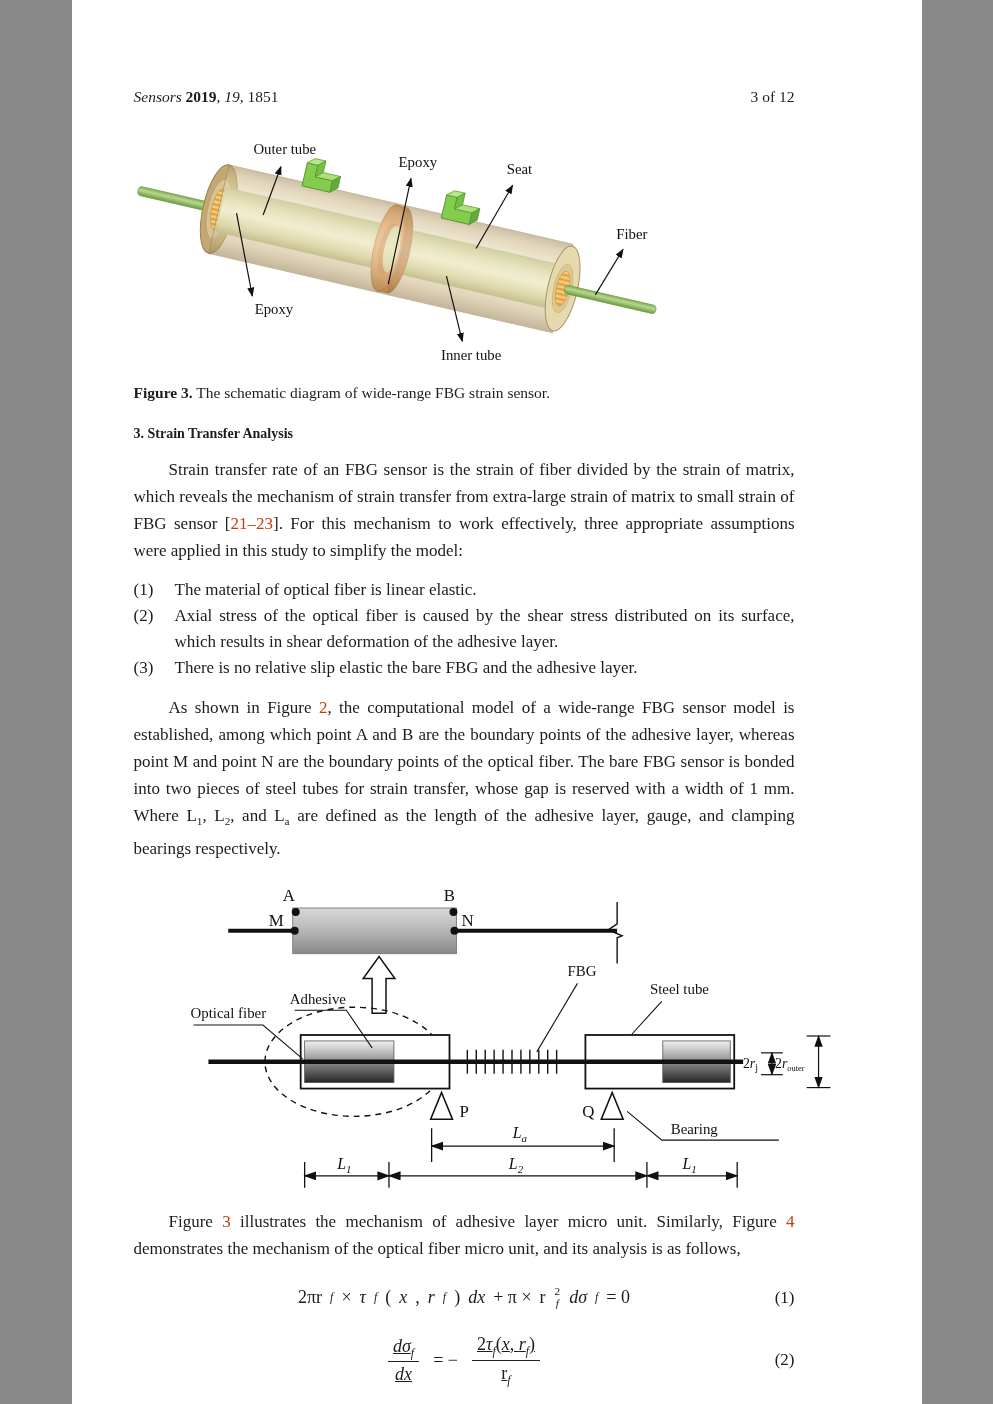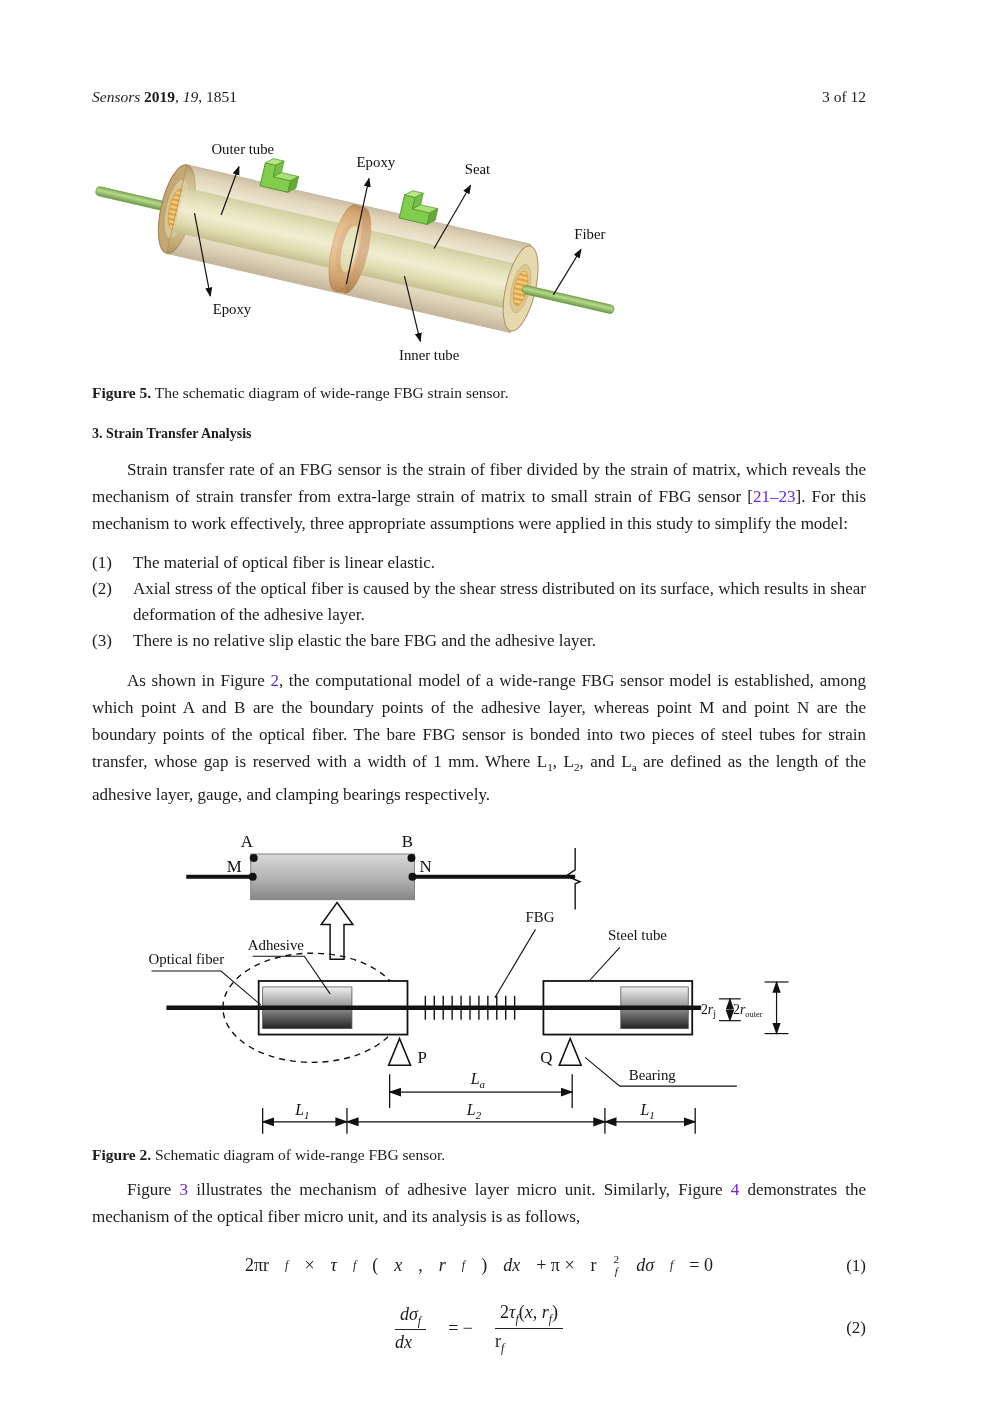--- a/index.html
+++ b/index.html
@@ -1,45 +1,45 @@
 <!DOCTYPE html>
 <html><head>
 <meta charset="utf-8">
 <style>
   html,body{margin:0;padding:0;background:#888;}
   .page{
-    width:993px;height:1404px;background:#ffffff;margin:0 auto;position:relative;
+    width:850px;height:1404px;background:#ffffff;margin:0 auto;position:relative;
     font-family:"Liberation Serif","DejaVu Serif",serif;color:#1c1c1c;overflow:hidden;
-    box-sizing:border-box;padding:88px 127px 0 92px;
+    box-sizing:border-box;padding:88px 127px 0 62px;
   }
   
   .page-header{display:flex;justify-content:space-between;font-size:15.5px;}
   
   figure{margin:0;text-align:left;}
   .fig1-wrap{margin-top:22px;}
   .fig2-wrap{margin-top:14px;}
   figcaption{font-size:15.5px;margin-top:4px;color:#1c1c1c;}
   
   h2{font-size:14px;margin:24px 0 14px 0;font-weight:bold;}
   
   p.body{font-size:17px;line-height:27px;text-align:justify;margin:0;}
   p.indent{text-indent:35px;}
   .seg-i{font-style:italic;}
   .seg-b{font-weight:bold;}
-  .seg-link{color:#6d28d9;}
+  .seg-link{color:#c2410c;}
   sub.seg-sub{font-size:66%;}
   sub.seg-subi{font-size:66%;font-style:italic;}
   
   .num-list{margin:13px 0 13px 0;}
   .list-row{display:grid;grid-template-columns:41px 1fr;font-size:17px;line-height:26px;text-align:justify;}
   
   .equation-row{display:flex;align-items:center;font-size:18px;margin-top:24px;}
-  .eq-body{flex:1;display:flex;justify-content:center;align-items:center;gap:16px;}
+  .eq-body{flex:1;display:flex;justify-content:center;align-items:center;gap:8px;}
   .eq-num{width:40px;text-align:right;font-size:17px;}
-  .frac{display:inline-flex;flex-direction:column;vertical-align:middle;line-height:1.25;}
+  .frac{display:inline-flex;flex-direction:column;align-items:center;vertical-align:middle;line-height:1.25;text-decoration:underline;}
   .frac .fnum{border-bottom:1.3px solid #222;padding:0 5px 1px 5px;}
   .frac .fden{padding-top:1px;}
   .supsub{display:inline-flex;flex-direction:column;align-items:center;font-size:62%;line-height:1.02;vertical-align:-0.5em;margin:0 1px;}
   .supsub .ss-sub{font-style:italic;}
   .eq-mid{margin:0 6px;}
   svg text{font-family:"Liberation Serif","DejaVu Serif",serif;}
 </style>
 </head>
 <body>
 
@@ -133,21 +133,21 @@
         <text x="391" y="46" text-anchor="middle">Seat</text>
         <line x1="347" y1="122" x2="384" y2="58" stroke="#111" stroke-width="1.2" marker-end="url(#arrF)"></line>
         <text x="505" y="112" text-anchor="middle">Fiber</text>
         <line x1="468" y1="169" x2="496" y2="123" stroke="#111" stroke-width="1.2" marker-end="url(#arrF)"></line>
         <text x="142" y="188" text-anchor="middle">Epoxy</text>
         <line x1="104" y1="86" x2="120" y2="170" stroke="#111" stroke-width="1.2" marker-end="url(#arrF)"></line>
         <text x="342" y="235" text-anchor="middle">Inner tube</text>
         <line x1="317" y1="150" x2="333" y2="216" stroke="#111" stroke-width="1.2" marker-end="url(#arrF)"></line>
       </g>
     </svg>
-    <figcaption><span class="seg-b">Figure 5.</span><span> The schematic diagram of wide-range FBG strain sensor.</span></figcaption>
+    <figcaption><span class="seg-b">Figure 3.</span><span> The schematic diagram of wide-range FBG strain sensor.</span></figcaption>
   </figure>
 
   <h2>3. Strain Transfer Analysis</h2>
 
   <p class="body indent"><span>Strain transfer rate of an FBG sensor is the strain of fiber divided by the strain of matrix, which reveals the mechanism of strain transfer from extra-large strain of matrix to small strain of FBG sensor [</span><span class="seg-link">21–23</span><span>]. For this mechanism to work effectively, three appropriate assumptions were applied in this study to simplify the model:</span></p>
 
   <div class="num-list">
     <div class="list-row">
       <span>(1)</span>
       <span>The material of optical fiber is linear elastic.</span>
@@ -266,21 +266,20 @@
           <line x1="608" y1="288" x2="608" y2="314"></line>
           <line x1="172" y1="302" x2="257" y2="302" marker-start="url(#dimA)" marker-end="url(#dimA)"></line>
           <line x1="257" y1="302" x2="517" y2="302" marker-start="url(#dimA)" marker-end="url(#dimA)"></line>
           <line x1="517" y1="302" x2="608" y2="302" marker-start="url(#dimA)" marker-end="url(#dimA)"></line>
         </g>
         <text x="212" y="295" text-anchor="middle" font-size="16" font-style="italic" fill="#111"><tspan>L</tspan><tspan dy="4" font-size="11">1</tspan></text>
         <text x="385" y="295" text-anchor="middle" font-size="16" font-style="italic" fill="#111"><tspan>L</tspan><tspan dy="4" font-size="11">2</tspan></text>
         <text x="560" y="295" text-anchor="middle" font-size="16" font-style="italic" fill="#111"><tspan>L</tspan><tspan dy="4" font-size="11">1</tspan></text>
       </g>
     </svg>
-    <figcaption><span class="seg-b">Figure 2.</span><span> Schematic diagram of wide-range FBG sensor.</span></figcaption>
   </figure>
 
   <p class="body indent" style="margin-top:12px;font-family:Liberation Serif, serif;"><span>Figure </span><span class="seg-link">3</span><span> illustrates the mechanism of adhesive layer micro unit. Similarly, Figure </span><span class="seg-link">4</span><span> demonstrates the mechanism of the optical fiber micro unit, and its analysis is as follows,</span></p>
 
   <div class="equation-row">
     <span class="eq-num"></span>
     <span class="eq-body">
         <span>2πr</span>
         <sub class="seg-subi">f</sub>
         <span> × </span>

